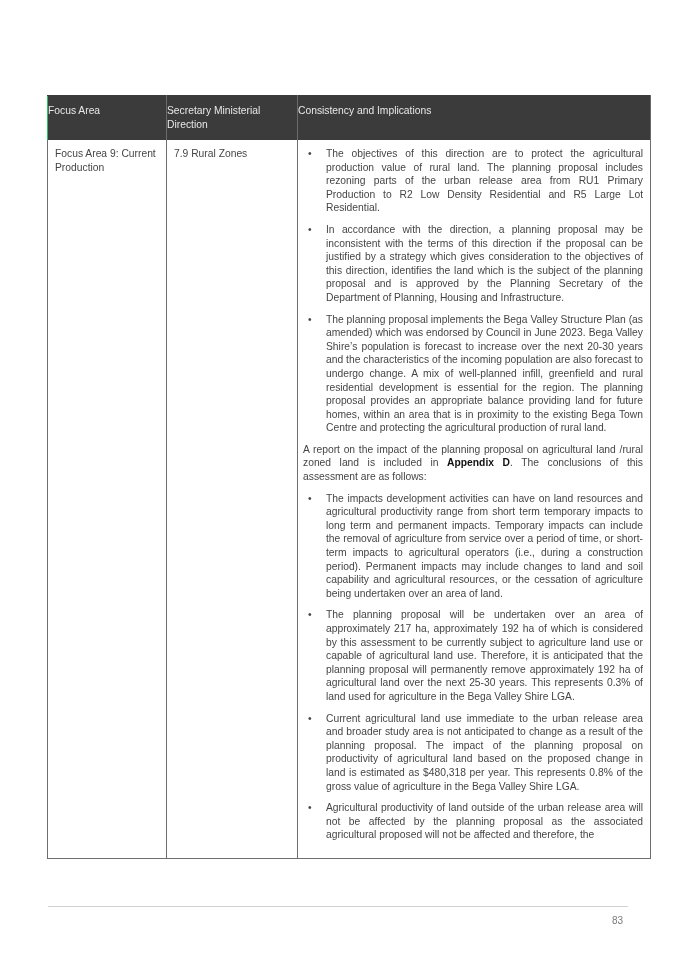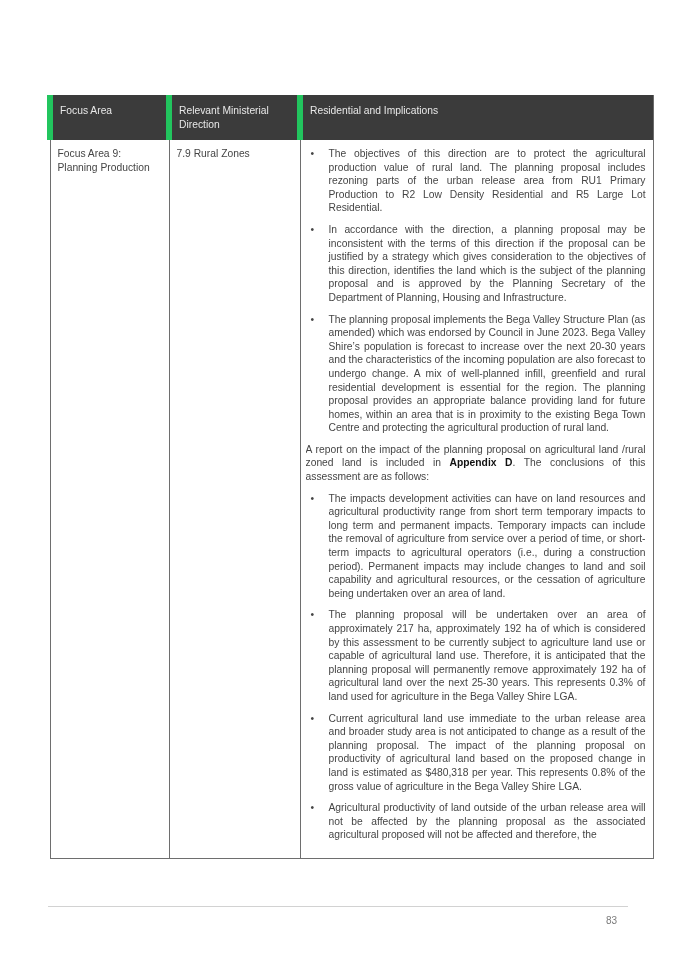--- a/index.html
+++ b/index.html
@@ -27,23 +27,23 @@
     }
     .page-table col.c1 { width: 119px; }
     .page-table col.c2 { width: 131px; }
     .page-table col.c3 { width: 353px; }
     .page-table th {
       background: #3b3b3b;
       color: #e8e8e8;
       font-weight: normal;
       text-align: left;
       vertical-align: top;
-      padding: 8px 7px 7px 7px;
+      padding: 8px 7px 7px 0;
       height: 29px;
-      border-left: 6px solid #22c55e;
+      border-left: 1px solid #22c55e;
       border-right: 1px solid #6a6a6a;
       border-top: 1px solid #3b3b3b;
       margin-top: 14px;
     }
     .page-table td {
       vertical-align: top;
       border-left: 1.5px solid #6e6e6e;
       border-right: 1.5px solid #6e6e6e;
       border-bottom: 1.5px solid #6e6e6e;
       padding: 7px 7px 0 7px;
@@ -85,46 +85,46 @@
     .footer-rule {
       position: absolute;
       left: 48px;
       top: 906px;
       width: 580px;
       height: 0;
       border-top: 1.5px solid #d2d2d2;
     }
     .page-number {
       position: absolute;
-      right: 58px;
+      right: 52px;
       top: 915px;
       font-size: 10px;
       color: #7a7a7a;
     }
   </style>
 </head>
 <body>
 
 <table class="page-table">
   <colgroup>
     <col class="c1">
       <col class="c2">
       <col class="c3">
   </colgroup>
   <thead>
     <tr>
       <th>Focus Area</th>
-      <th>Relevant Ministerial Direction</th>
-      <th>Residential and Implications</th>
+      <th>Secretary Ministerial Direction</th>
+      <th>Consistency and Implications</th>
     </tr>
   </thead>
   <tbody>
     <tr>
       <td>
-        <div class="cell-body">Focus Area 9: Planning Production</div>
+        <div class="cell-body">Focus Area 9: Current Production</div>
       </td>
       <td>
         <div class="cell-body">7.9 Rural Zones</div>
       </td>
       <td class="col3">
         <div class="cell-body">
           <ul class="bullets">
             <li><span class="dot">•</span><span>The objectives of this direction are to protect the agricultural production value of rural land. The planning proposal includes rezoning parts of the urban release area from RU1 Primary Production to R2 Low Density Residential and R5 Large Lot Residential.</span></li>
             <li><span class="dot">•</span><span>In accordance with the direction, a planning proposal may be inconsistent with the terms of this direction if the proposal can be justified by a strategy which gives consideration to the objectives of this direction, identifies the land which is the subject of the planning proposal and is approved by the Planning Secretary of the Department of Planning, Housing and Infrastructure.</span></li>
             <li><span class="dot">•</span><span>The planning proposal implements the Bega Valley Structure Plan (as amended) which was endorsed by Council in June 2023. Bega Valley Shire’s population is forecast to increase over the next 20-30 years and the characteristics of the incoming population are also forecast to undergo change. A mix of well-planned infill, greenfield and rural residential development is essential for the region. The planning proposal provides an appropriate balance providing land for future homes, within an area that is in proximity to the existing Bega Town Centre and protecting the agricultural production of rural land.</span></li>

